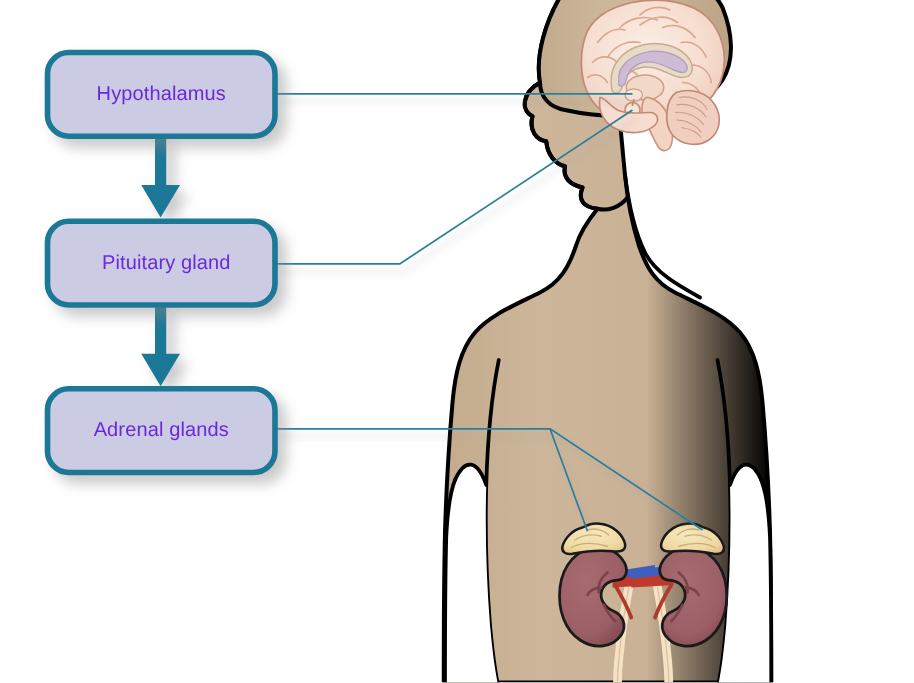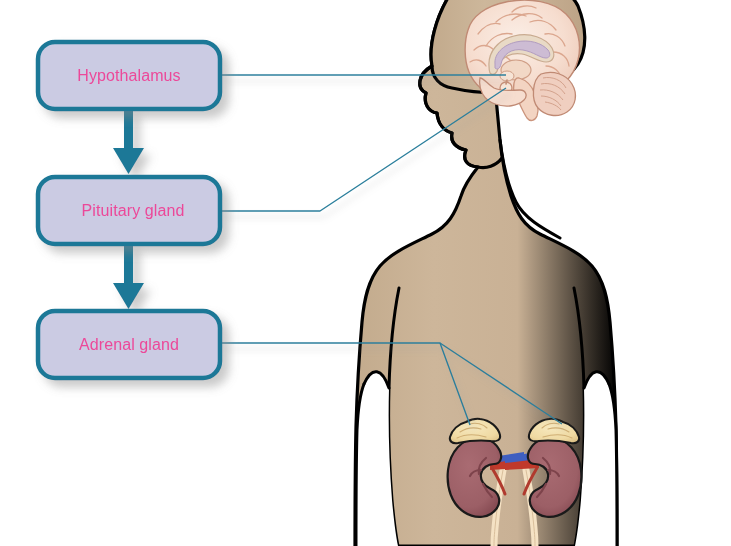--- a/index.html
+++ b/index.html
@@ -25,21 +25,21 @@
     width: 731px;
     height: 546px;
   }
   .flow-label {
     position: absolute;
     display: flex;
     align-items: center;
     justify-content: center;
     box-sizing: border-box;
     font-size: 16px;
-    color: #ec4899;
+    color: #6d28d9;
     letter-spacing: 0.1px;
     pointer-events: none;
     white-space: nowrap;
   }
 </style>
 </head>
 <body>
 
 <div id="stage">
 
@@ -318,15 +318,15 @@
       <rect x="38" y="42" width="182" height="67" rx="17" ry="17" fill="#cbcbe3" stroke="#1b7897" stroke-width="4.5"></rect>
       <rect x="38" y="177" width="182" height="67" rx="17" ry="17" fill="#cbcbe3" stroke="#1b7897" stroke-width="4.5"></rect>
       <rect x="38" y="311" width="182" height="67" rx="17" ry="17" fill="#cbcbe3" stroke="#1b7897" stroke-width="4.5"></rect>
     </g>
   </svg>
 
   <div class="flow-label" style="left:38px; top:42px; width:182px; height:67px;">Hypothalamus</div>
 
   <div class="flow-label" style="left:42px; top:177px; width:182px; height:67px;">Pituitary gland</div>
 
-  <div class="flow-label" style="left:38px; top:311px; width:182px; height:67px;">Adrenal gland</div>
+  <div class="flow-label" style="left:38px; top:311px; width:182px; height:67px;">Adrenal glands</div>
 
 </div>
 
 </body></html>

